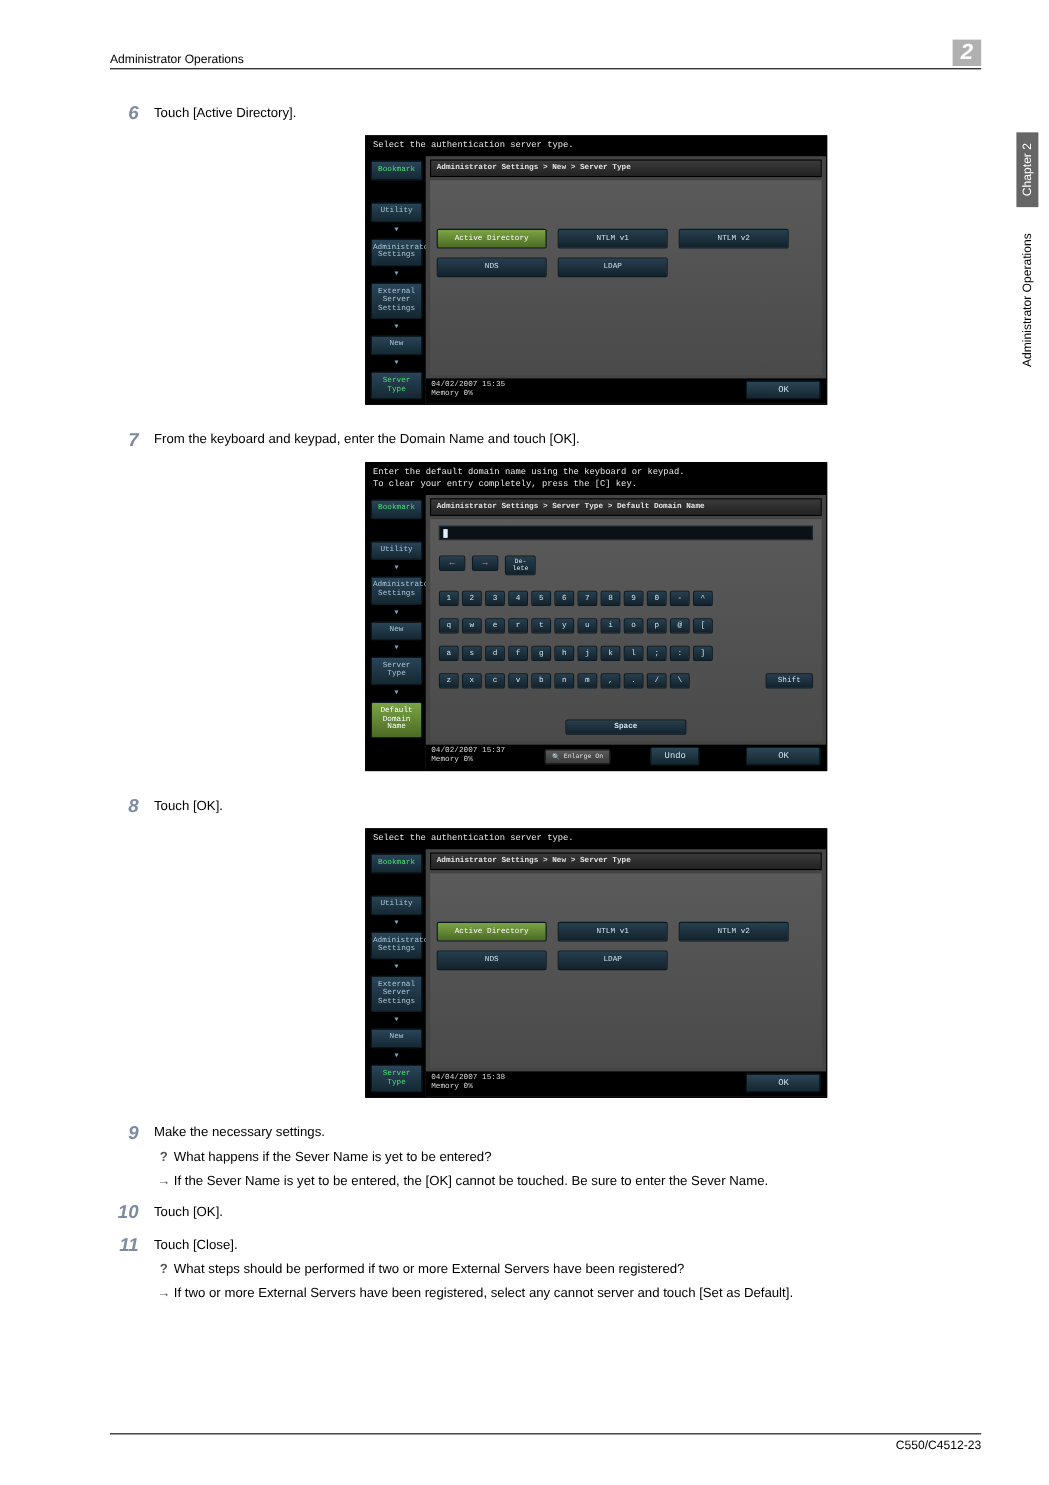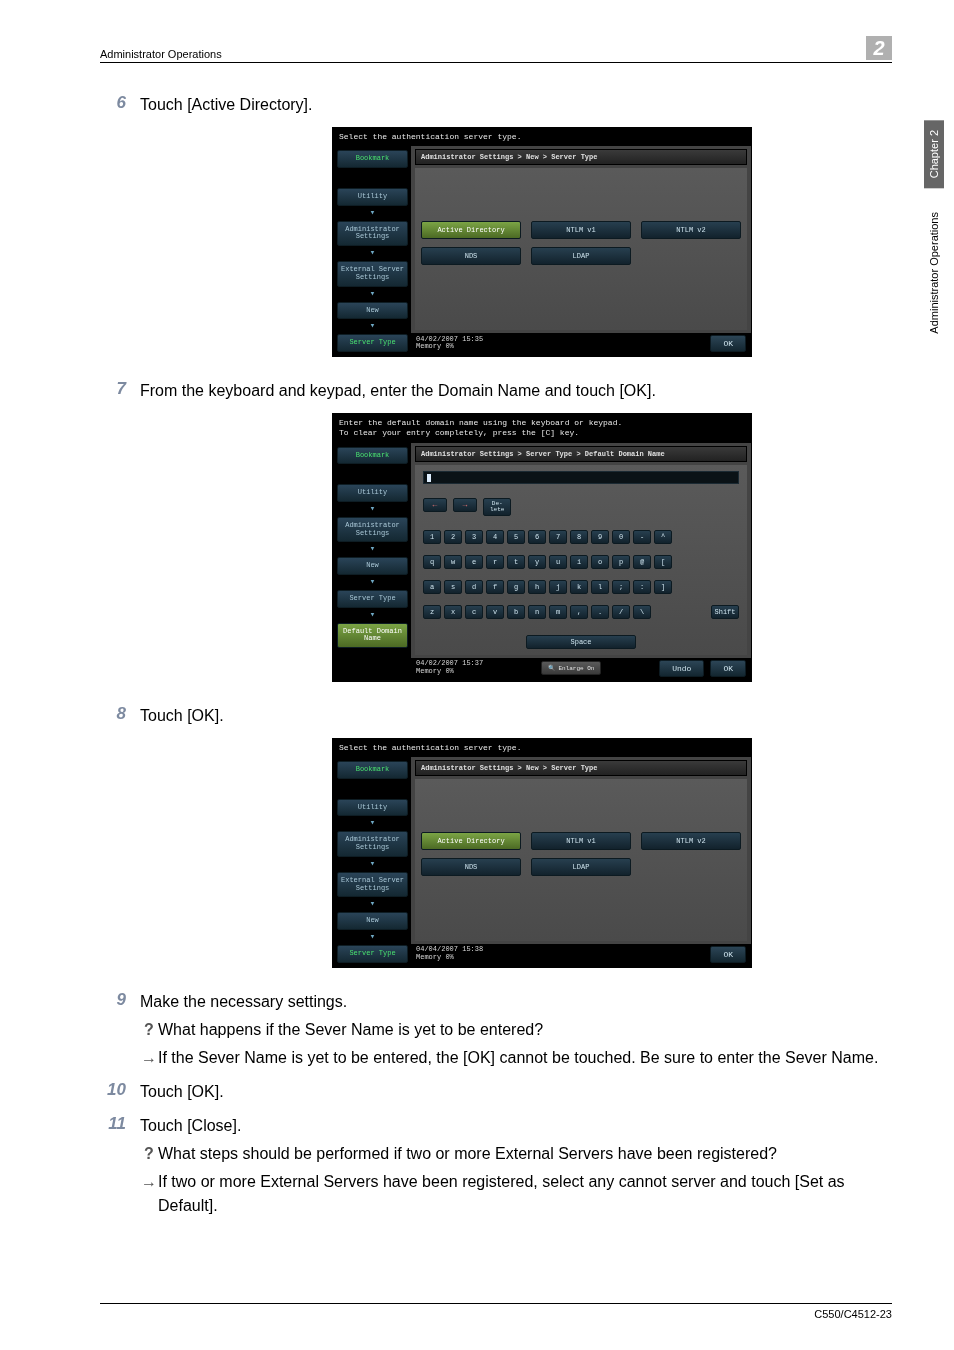--- a/index.html
+++ b/index.html
@@ -6,52 +6,52 @@
   body { font-family: Arial, Helvetica, sans-serif; background: #fff; color: #000; width: 954px; margin: 0 auto; position: relative; }
   .page { padding: 36px 62px 60px 100px; position: relative; min-height: 1350px; }
   .header-row { display: flex; justify-content: space-between; align-items: flex-end; border-bottom: 1px solid #000; padding-bottom: 2px; margin-bottom: 30px; }
   .header-title { font-size: 11px; }
   .chapter-badge { background: #b0b0b0; color: #fff; font-style: italic; font-weight: bold; font-size: 20px; width: 26px; height: 24px; display: flex; align-items: center; justify-content: center; }
   .side-tabs { position: absolute; right: 10px; top: 120px; display: flex; flex-direction: column; align-items: center; gap: 18px; }
   .side-tab-chapter { background: #666; color: #fff; writing-mode: vertical-rl; transform: rotate(180deg); font-size: 11px; padding: 10px 4px; }
   .side-tab-ops { writing-mode: vertical-rl; transform: rotate(180deg); font-size: 11px; padding: 6px 2px; }
   .step { display: flex; align-items: flex-start; margin-bottom: 10px; }
   .step-num { width: 40px; text-align: right; padding-right: 14px; font-size: 17px; font-weight: bold; color: #7d8aa0; font-style: italic; }
-  .step-body { flex: 1; font-size: 16px; line-height: 1.5; }
+  .step-body { flex: 1; font-size: 12px; line-height: 1.5; }
   .sub-item { display: flex; align-items: flex-start; margin-top: 4px; }
   .sub-icon { width: 18px; flex-shrink: 0; text-align: center; font-weight: bold; color: #555; }
   .sub-text { flex: 1; }
   .screenshot { margin: 8px 0 22px 232px; width: 420px; background: #000; border: 1px solid #000; font-family: "Courier New", monospace; font-size: 8px; color: #fff; }
   .ss-top { padding: 4px 6px; color: #e8e8e8; line-height: 1.3; }
   .ss-body { display: flex; }
-  .ss-sidebar { width: 78px; background: #000; padding: 4px 3px 4px 4px; display: flex; flex-direction: column; gap: 3px; }
+  .ss-sidebar { width: 54px; background: #000; padding: 4px 3px 4px 4px; display: flex; flex-direction: column; gap: 3px; }
   .ss-side-btn { background: linear-gradient(#2a4458, #142832); border: 1px solid #0e1d24; color: #a9c7d6; text-align: center; padding: 4px 1px; font-size: 7px; line-height: 1.1; border-radius: 2px; }
   .ss-side-btn.active { color: #49e06f; }
   .ss-side-btn.selected { background: linear-gradient(#7ba445, #4c6a24); color: #fff; }
   .ss-arrow { text-align: center; color: #6fa8c4; font-size: 9px; line-height: 1; }
   .ss-main { flex: 1; background: #444; display: flex; flex-direction: column; }
   .ss-breadcrumb { background: linear-gradient(#3a3a3a, #222); border: 1px solid #000; color: #e0e0e0; padding: 3px 5px; margin: 3px 4px; font-size: 7px; font-weight: bold; }
-  .ss-content { flex: 1; background: linear-gradient(#5a5a5a, #4a4a4a); margin: 0 4px 3px 4px; padding: 8px 6px; display: flex; flex-direction: column; gap: 8px; justify-content: center; }
+  .ss-content { flex: 1; background: linear-gradient(#5a5a5a, #4a4a4a); margin: 0 4px 3px 4px; padding: 8px 6px; display: flex; flex-direction: column; gap: 8px; }
   .ss-input-bar { background:#0a1216; border:1px solid #1b2a33; height:13px; margin-bottom:6px; position:relative; }
   .ss-cursor { position:absolute; left:3px; top:2px; width:4px; height:8px; background:#dfefff; }
   .ss-row { display: flex; gap: 10px; }
   .ss-opt { flex: 1; background: linear-gradient(#273f4f, #12222c); border: 1px solid #0c1a21; color: #cde2ec; text-align: center; padding: 4px 2px; font-size: 7px; border-radius: 2px; max-width: 100px; }
   .ss-opt.selected { background: linear-gradient(#7ba445, #4c6a24); color: #fff; }
   .ss-footer { background: #000; display: flex; justify-content: space-between; align-items: center; padding: 2px 5px 4px 5px; }
   .ss-footer-left { font-size: 7px; color: #d6d6d6; line-height: 1.1; }
-  .ss-ok { background: linear-gradient(#2c4556, #132630); border: 1px solid #0d1b22; color: #cde2ec; padding: 3px 12px; font-size: 8px; border-radius: 2px; }
+  .ss-ok { background: linear-gradient(#2c4556, #132630); border: 1px solid #0d1b22; color: #cde2ec; padding: 3px 28px; font-size: 8px; border-radius: 2px; margin-left: 36px; }
   .ss-undo { background: linear-gradient(#2c4556, #132630); border: 1px solid #0d1b22; color: #cde2ec; padding: 3px 12px; font-size: 8px; border-radius: 2px; margin-right:6px;}
   .ss-enlarge { background: linear-gradient(#5a5a5a, #3a3a3a); border: 1px solid #222; color:#e0e0e0; padding:2px 6px; font-size:6px; border-radius:2px; display:flex; align-items:center; gap:3px;}
   .kb-ctrl-row { display:flex; gap:6px; margin-bottom:6px; }
   .kb-arrow { background: linear-gradient(#273f4f,#12222c); border:1px solid #0c1a21; color:#e77; width:24px; height:14px; display:flex; align-items:center; justify-content:center; font-size:8px; border-radius:2px;}
   .kb-del { background: linear-gradient(#273f4f,#12222c); border:1px solid #0c1a21; color:#cde2ec; padding:2px 6px; font-size:6px; border-radius:2px; line-height:1; text-align:center;}
   .kb-row { display:flex; gap:3px; margin-bottom:3px; }
   .kb-key { background: linear-gradient(#273f4f,#12222c); border:1px solid #0c1a21; color:#cde2ec; width:18px; height:14px; display:flex; align-items:center; justify-content:center; font-size:7px; border-radius:2px;}
-  .kb-shift { background: linear-gradient(#273f4f,#12222c); border:1px solid #0c1a21; color:#cde2ec; width:28px; height:14px; display:flex; align-items:center; justify-content:center; font-size:7px; border-radius:2px; margin-left:auto;}
-  .kb-space { background: linear-gradient(#273f4f,#12222c); border:1px solid #0c1a21; color:#cde2ec; height:14px; display:flex; align-items:center; justify-content:center; font-size:7px; border-radius:2px; width:110px; margin:2px auto 0 auto;}
+  .kb-shift { background: linear-gradient(#273f4f,#12222c); border:1px solid #0c1a21; color:#cde2ec; width:43px; height:14px; display:flex; align-items:center; justify-content:center; font-size:7px; border-radius:2px; margin-left:auto;}
+  .kb-space { background: linear-gradient(#273f4f,#12222c); border:1px solid #0c1a21; color:#cde2ec; height:14px; display:flex; align-items:center; justify-content:center; font-size:7px; border-radius:2px; width:110px; margin:14px auto 0 auto;font-weight:bold;}
   .footer-row { position: absolute; bottom: 30px; left: 100px; right: 62px; border-top: 1px solid #000; display: flex; justify-content: flex-end; font-size: 11px; padding-top: 4px; }
 </style>
 </head>
 <body>
 
 <div class="page">
 
   <div class="header-row">
     <div class="header-title">Administrator Operations</div>
     <div class="chapter-badge">2</div>

